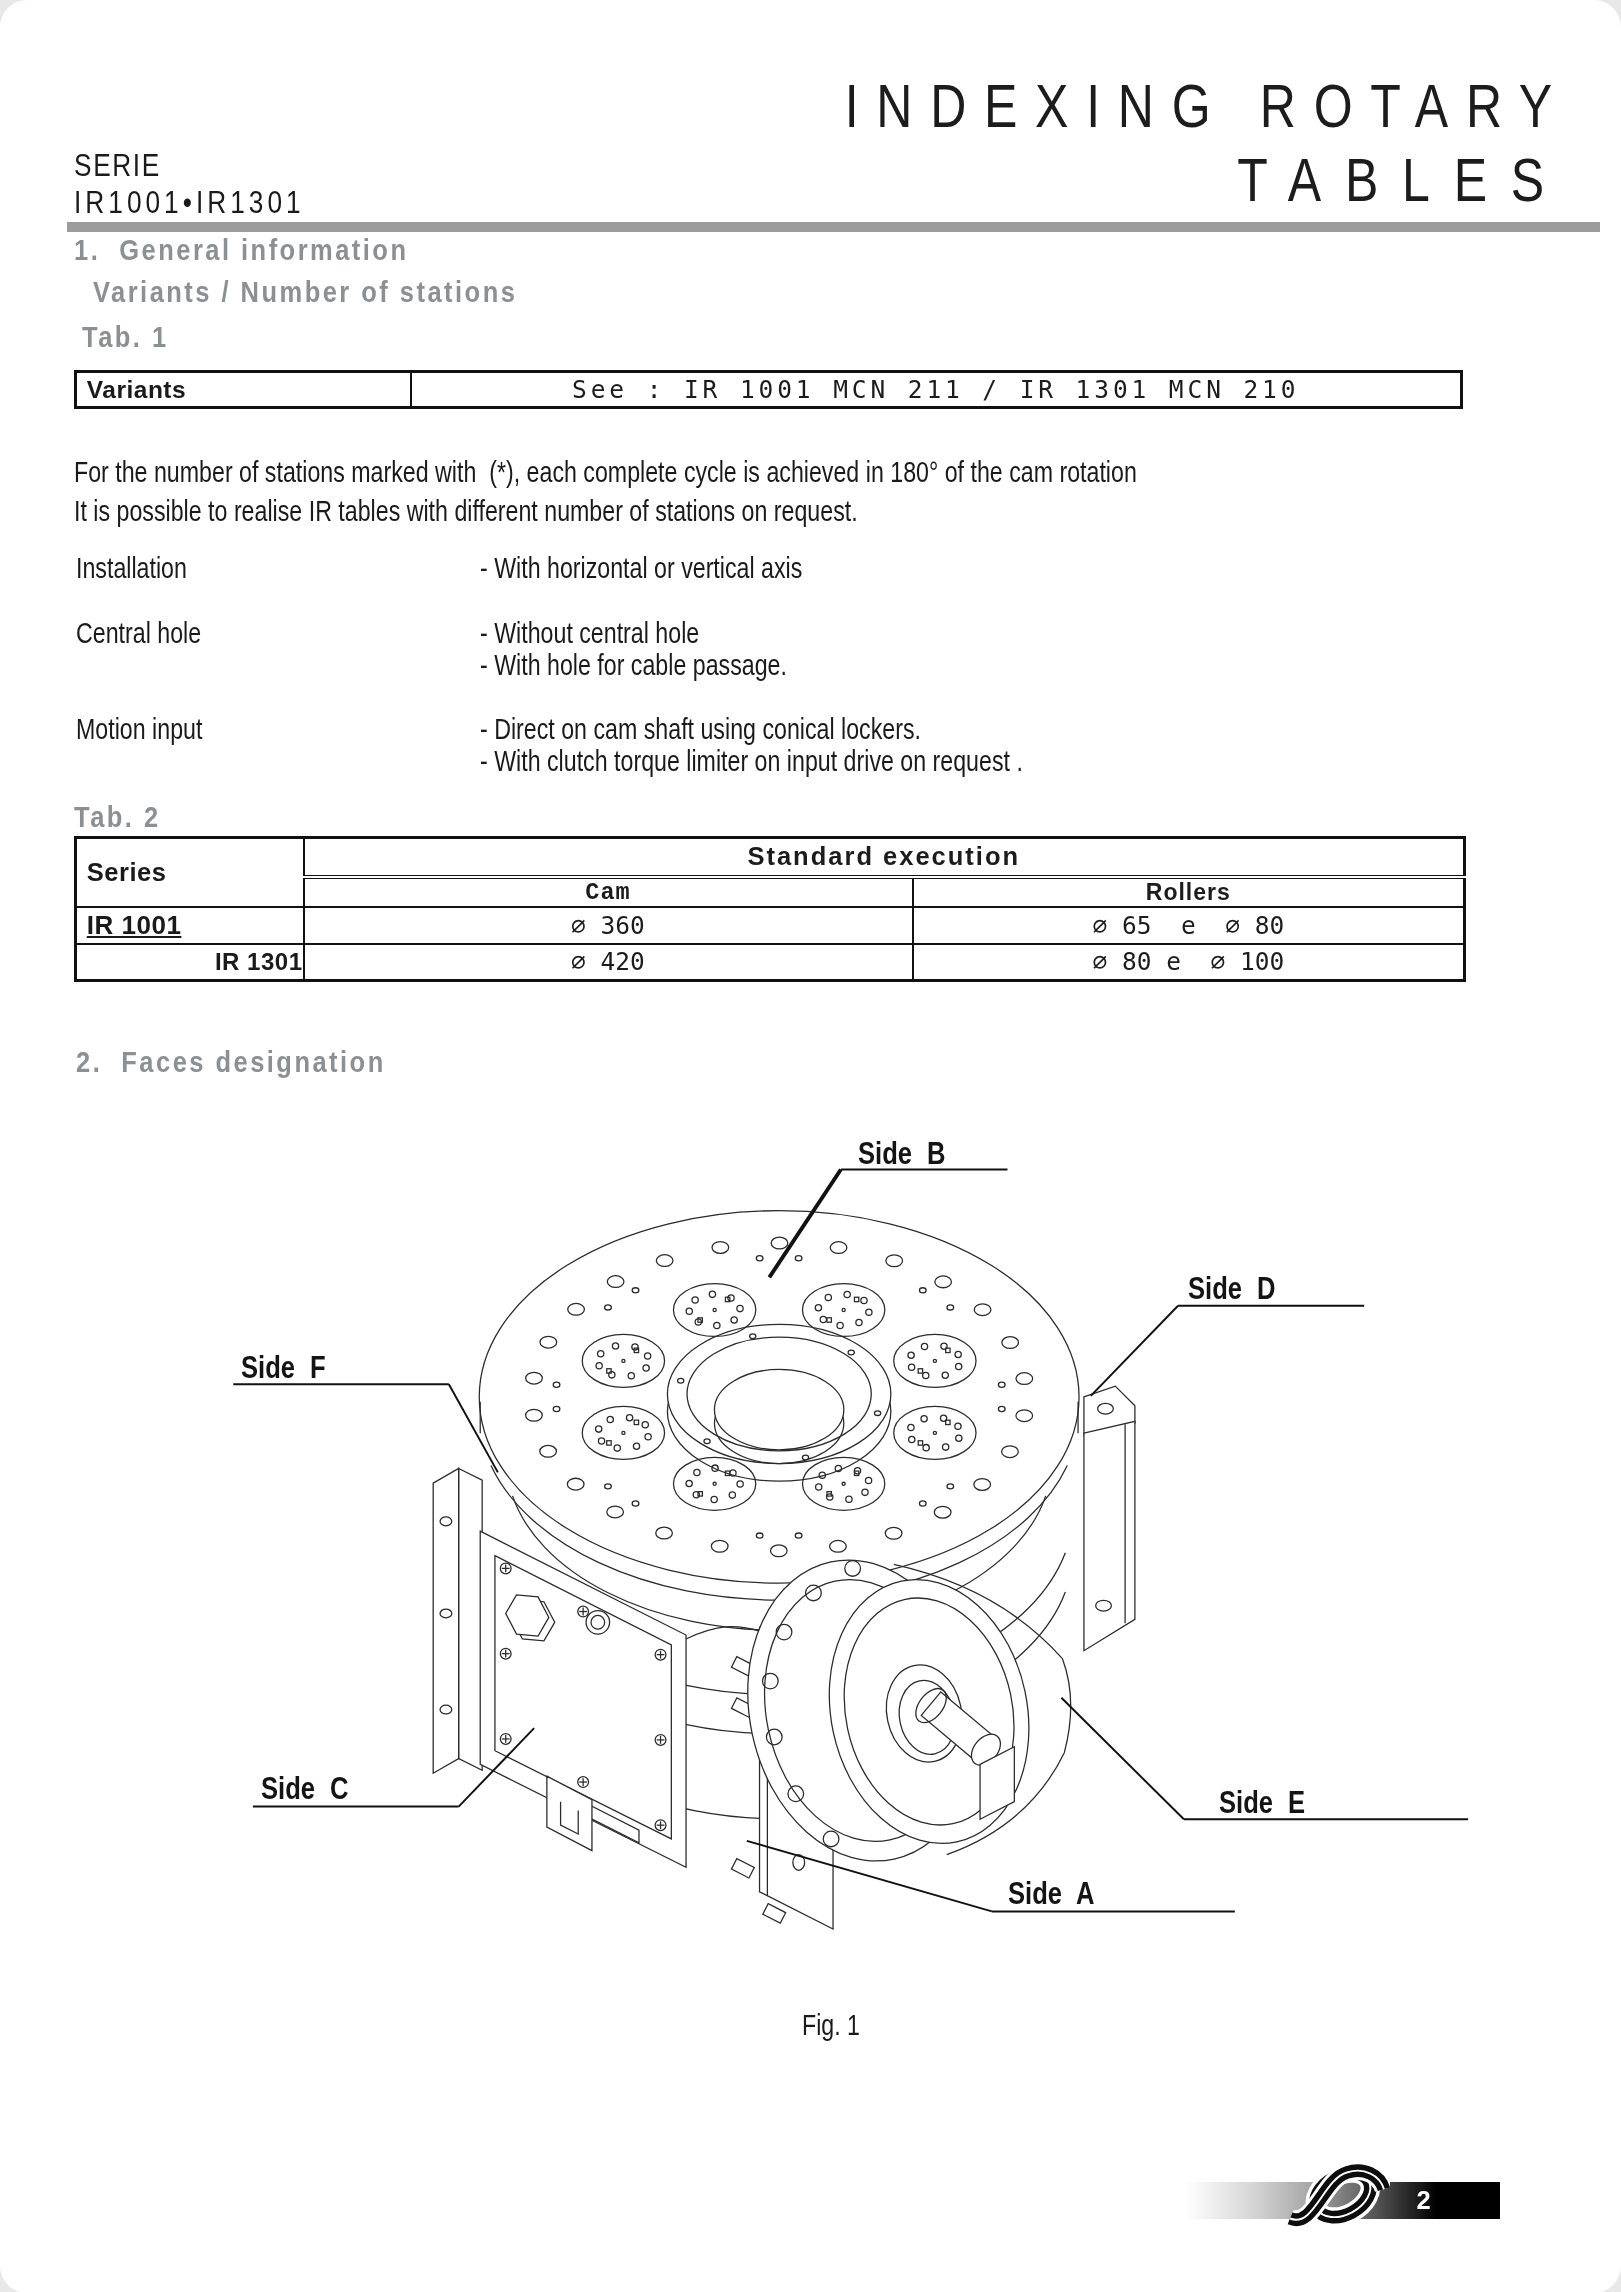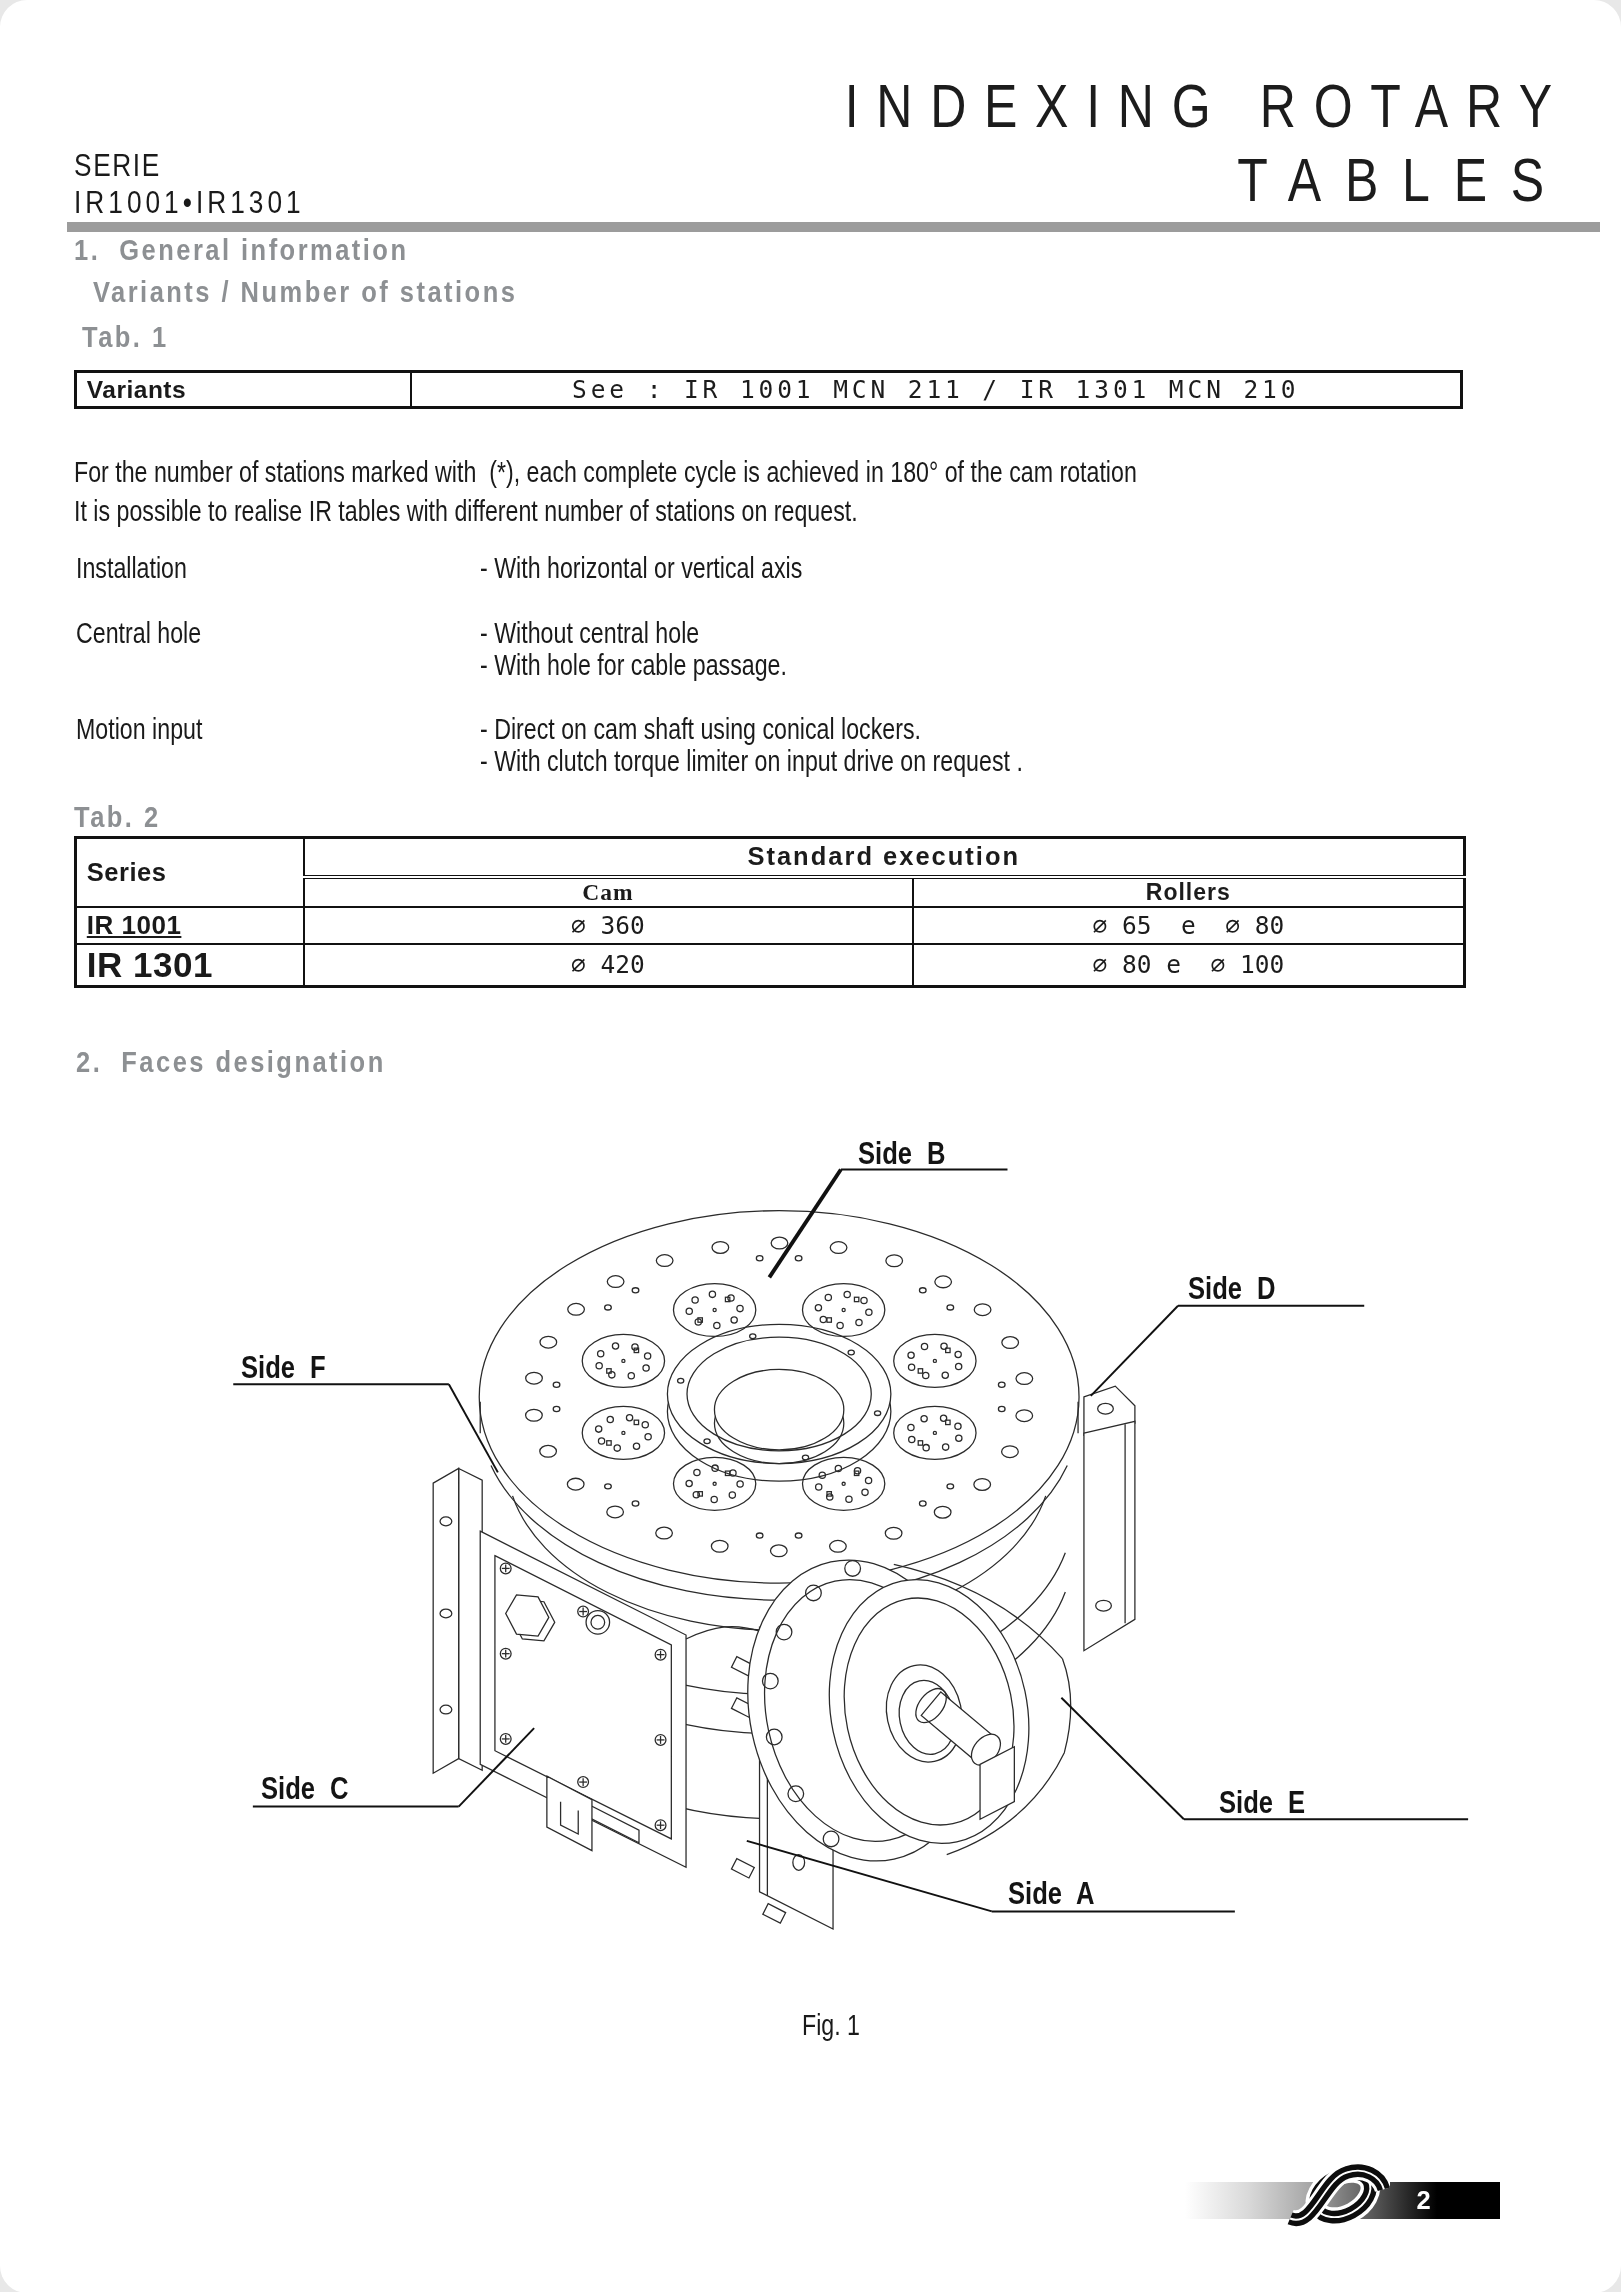--- a/index.html
+++ b/index.html
@@ -80,30 +80,30 @@
         <col style="width:228px;">
         <col style="width:609px;">
         <col style="width:552px;">
       </colgroup>
     <tbody>
         <tr style="height:39px;">
       <td class="tlabel" rowspan="2" style="font-size:25.5px;">Series</td>
       <td class="tval dbl" colspan="2" style="font-family:'Liberation Sans',sans-serif;font-weight:bold;font-size:25.5px;letter-spacing:2px;">Standard execution</td>
     </tr>
     <tr style="height:30px;">
-      <td class="tval" style="font-family:Liberation Serif, serif;font-weight:bold;font-size:23.5px;letter-spacing:1px;">Cam</td>
+      <td class="tval" style="font-family:Liberation Mono, monospace;font-weight:bold;font-size:23.5px;letter-spacing:1px;">Cam</td>
       <td class="tval" style="font-family:'Liberation Sans',sans-serif;font-weight:bold;font-size:23px;letter-spacing:1px;">Rollers</td>
     </tr>
     <tr style="height:37px;">
       <td class="tlabel" style="font-size:26px;text-decoration:underline;">IR 1001</td>
       <td class="tval">∅ 360</td>
       <td class="tval">∅ 65  e  ∅ 80</td>
     </tr>
     <tr style="height:37px;">
-      <td class="tlabel" style="font-size:35px;">IR 1301</td>
+      <td class="tlabel" style="font-size:24px;text-align:right;">IR 1301</td>
       <td class="tval">∅ 420</td>
       <td class="tval">∅ 80 e  ∅ 100</td>
     </tr>
   </tbody>
     </table>
 
   <div class="abs grayhead" style="left:76px;top:1045px;">2.  Faces designation</div>
 
   <svg class="abs" style="left:0;top:0;" width="1621" height="2293" viewBox="0 0 1654 2339">
 

